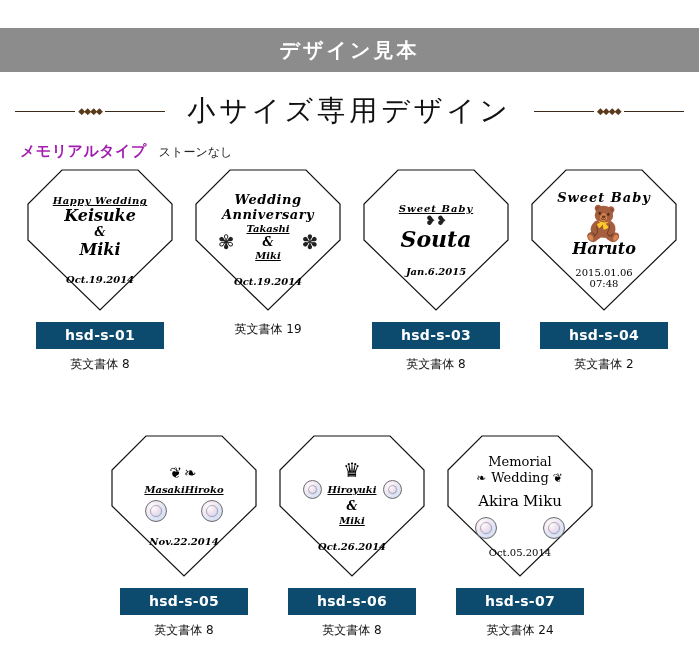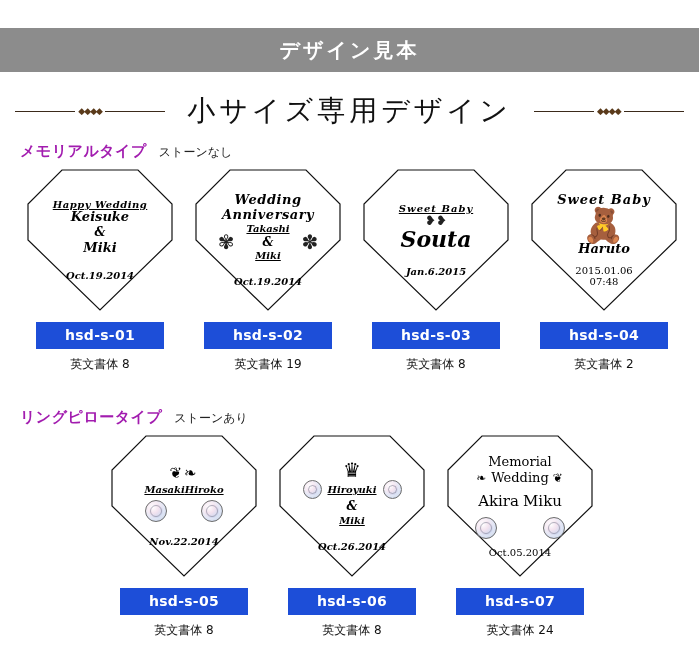--- a/index.html
+++ b/index.html
@@ -114,21 +114,21 @@
     display: flex;
     flex-direction: column;
     align-items: center;
     justify-content: center;
     text-align: center;
     padding: 0 10px;
     box-sizing: border-box;
   }
   .code-badge {
     margin: 8px auto 0;
-    background: #1d4ed8;
+    background: #0c4a6e;
     color: #ffffff;
     font-weight: bold;
     font-size: 14px;
     text-align: center;
     padding: 5px 0 6px;
     width: 128px;
     letter-spacing: 0.3px;
     font-family: "DejaVu Sans", sans-serif;
   }
   .font-note {
@@ -139,21 +139,21 @@
     font-family: "DejaVu Sans", sans-serif;
   }
   
   .scr {
     font-family: "DejaVu Serif", serif;
     font-style: italic;
     font-weight: bold;
     line-height: 1.15;
     color: #000;
   }
-  .nm-lg { font-size: 13px; }
+  .nm-lg { font-size: 16px; }
   .nm-md { font-size: 10px; text-decoration: underline; }
   .nm-sm { font-size: 13px; }
   .amp { font-size: 12px; margin: 1px 0; }
   .date {
     font-family: "DejaVu Serif", serif;
     font-style: italic;
     font-weight: bold;
     font-size: 10px;
     margin-top: 14px;
     color: #000;
@@ -273,21 +273,20 @@
           <span>
             <span class="scr nm-md" style="display:block">Takashi</span>
             <span class="scr amp" style="display:block">&amp;</span>
             <span class="scr nm-md" style="display:block">Miki</span>
           </span>
           <span class="hibi">✽</span>
         </div>
         <div class="date">Oct.19.2014</div>
       </div>
     </div>
-    <div class="code-badge">hsd-s-02</div>
     <div class="font-note">英文書体 19</div>
   </div>
 
   <div class="card" style="top:166px; left:360px;">
     <div class="plaque">
       <svg width="152" height="148" viewBox="0 0 152 148">
         <path d="M38 4 L114 4 L148 38 L148 74 L76 144 L4 74 L4 38 Z" fill="#ffffff" stroke="#111" stroke-width="1.2"></path>
       </svg>
       <div class="content">
         <div class="scr nm-md wide-scr">Sweet  Baby</div>
@@ -310,24 +309,20 @@
         <div class="bear">🧸</div>
         <div class="scr nm-lg">Haruto</div>
         <div class="date-plain">2015.01.06</div>
         <div class="date-plain" style="margin-top:0">07:48</div>
       </div>
     </div>
     <div class="code-badge">hsd-s-04</div>
     <div class="font-note">英文書体 2</div>
   </div>
 
-  <div class="section-head" id="sec2">
-    <span class="sh-main">リングピロータイプ</span>
-    <span class="sh-sub">ストーンあり</span>
-  </div>
 
   <div class="card" style="top:432px; left:108px;">
     <div class="plaque">
       <svg width="152" height="148" viewBox="0 0 152 148">
         <path d="M38 4 L114 4 L148 38 L148 74 L76 144 L4 74 L4 38 Z" fill="#ffffff" stroke="#111" stroke-width="1.2"></path>
       </svg>
       <div class="content">
         <div class="flourish">❦❧</div>
         <div class="names-row" style="gap:0;margin-top:4px;">
           <span class="scr nm-md">Masaki</span>

